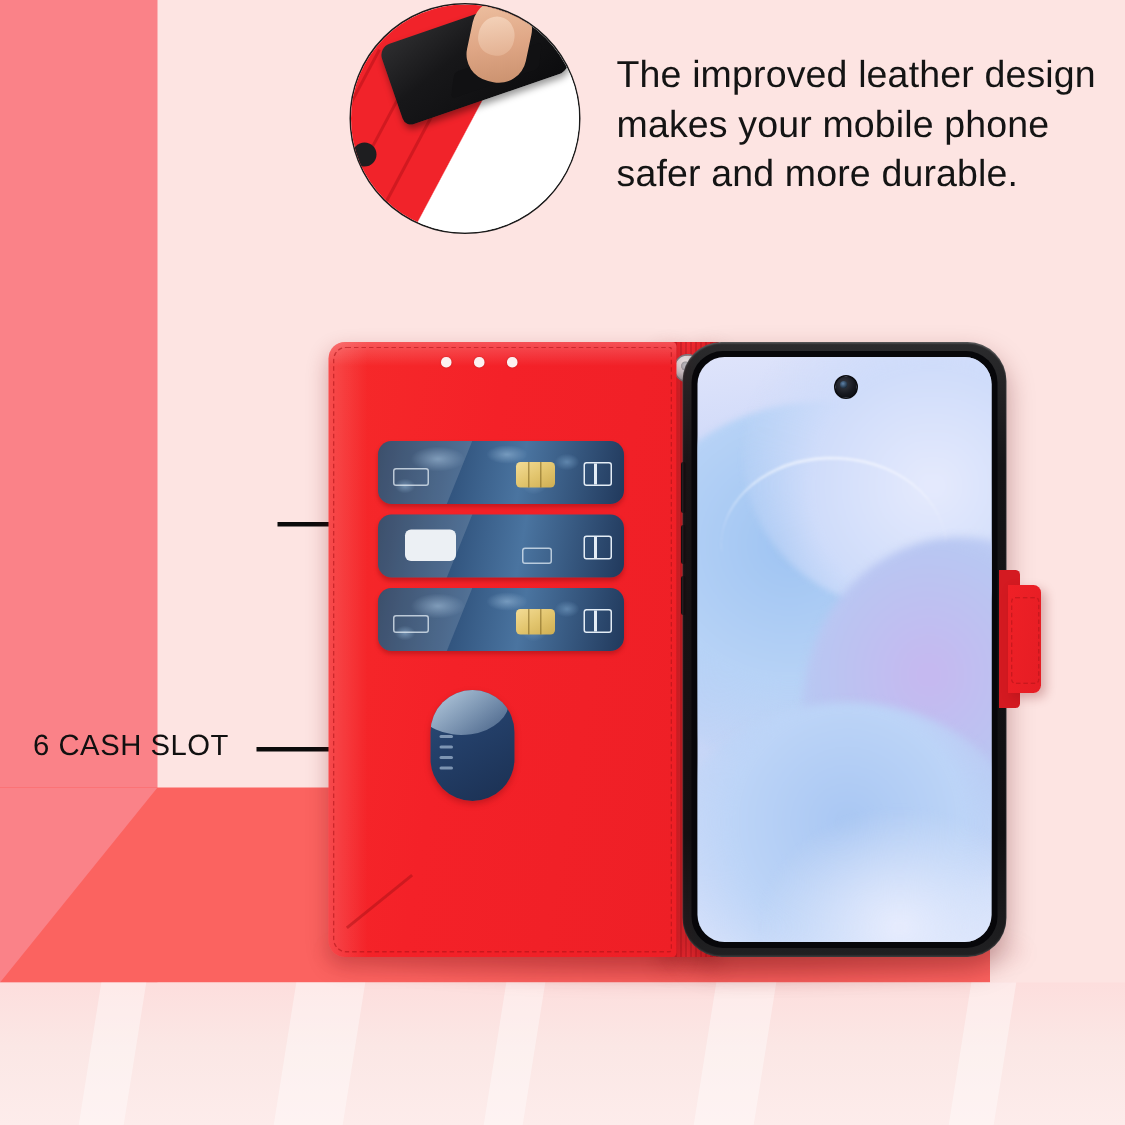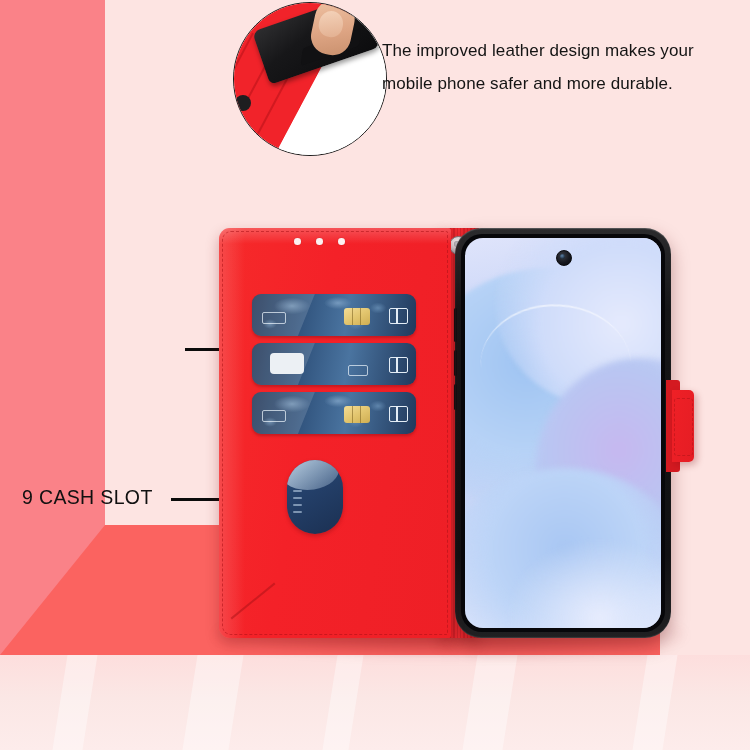--- a/index.html
+++ b/index.html
@@ -45,22 +45,22 @@
   .ins-black-edge{position:absolute;left:66px;top:36px;width:62px;height:16px;
     background:#111113;transform:rotate(-19deg) skewX(-26deg);border-radius:3px;}
   .ins-finger{position:absolute;left:79px;top:-4px;width:40px;height:56px;
     background:linear-gradient(160deg,#f0c4a5 0%,#dfa685 55%,#c88f6c 100%);
     border-radius:22px 22px 20px 20px;transform:rotate(12deg);}
   .ins-nail{position:absolute;left:85px;top:8px;width:24px;height:26px;
     background:linear-gradient(160deg,#f7d9c2,#e3b192);border-radius:50% 50% 45% 45%;transform:rotate(12deg);opacity:.85;}
   .ins-dot{position:absolute;left:1px;top:92px;width:16px;height:16px;border-radius:50%;background:#1e1e20;}
 
   
-  .headline{position:absolute;left:382px;top:34px;width:336px;
-    font-size:17px;line-height:33px;color:#141414;font-weight:400;letter-spacing:.1px;}
+  .headline{position:absolute;left:411px;top:34px;width:336px;
+    font-size:25px;line-height:33px;color:#141414;font-weight:400;letter-spacing:.1px;}
 
   
   .callout{position:absolute;font-size:19.5px;color:#101010;letter-spacing:.35px;white-space:nowrap;}
   .callout.card{left:26px;top:336px;}
   .callout.cash{left:22px;top:486px;}
   .leader{position:absolute;height:2.6px;background:#0b0b0b;}
   .leader.card{left:185px;top:348px;width:192px;}
   .leader.cash{left:171px;top:498px;width:272px;}
   .leader-dot{position:absolute;width:13px;height:13px;border-radius:50%;background:#0b0b0b;}
   .leader-dot.card{left:371px;top:343px;}
@@ -218,21 +218,21 @@
     <div class="ins-finger"></div>
     <div class="ins-nail"></div>
     <div class="ins-dot"></div>
   </div>
 
   <div class="headline">The improved leather design makes your mobile phone safer and more durable.</div>
 
   <div class="leader card"></div>
   <div class="leader-dot card"></div>
 
-  <div class="callout cash">9 CASH SLOT</div>
+  <div class="callout cash">6 CASH SLOT</div>
   <div class="leader cash"></div>
   <div class="leader-dot cash"></div>
 
   <div class="notes">
     <div class="note n1"></div>
     <div class="note-arch"></div>
     <div class="note n2"></div>
     <div class="note-eu">
       <span class="star" style="left:5px;top:16px"></span>
       <span class="star" style="left:9px;top:13px"></span>

